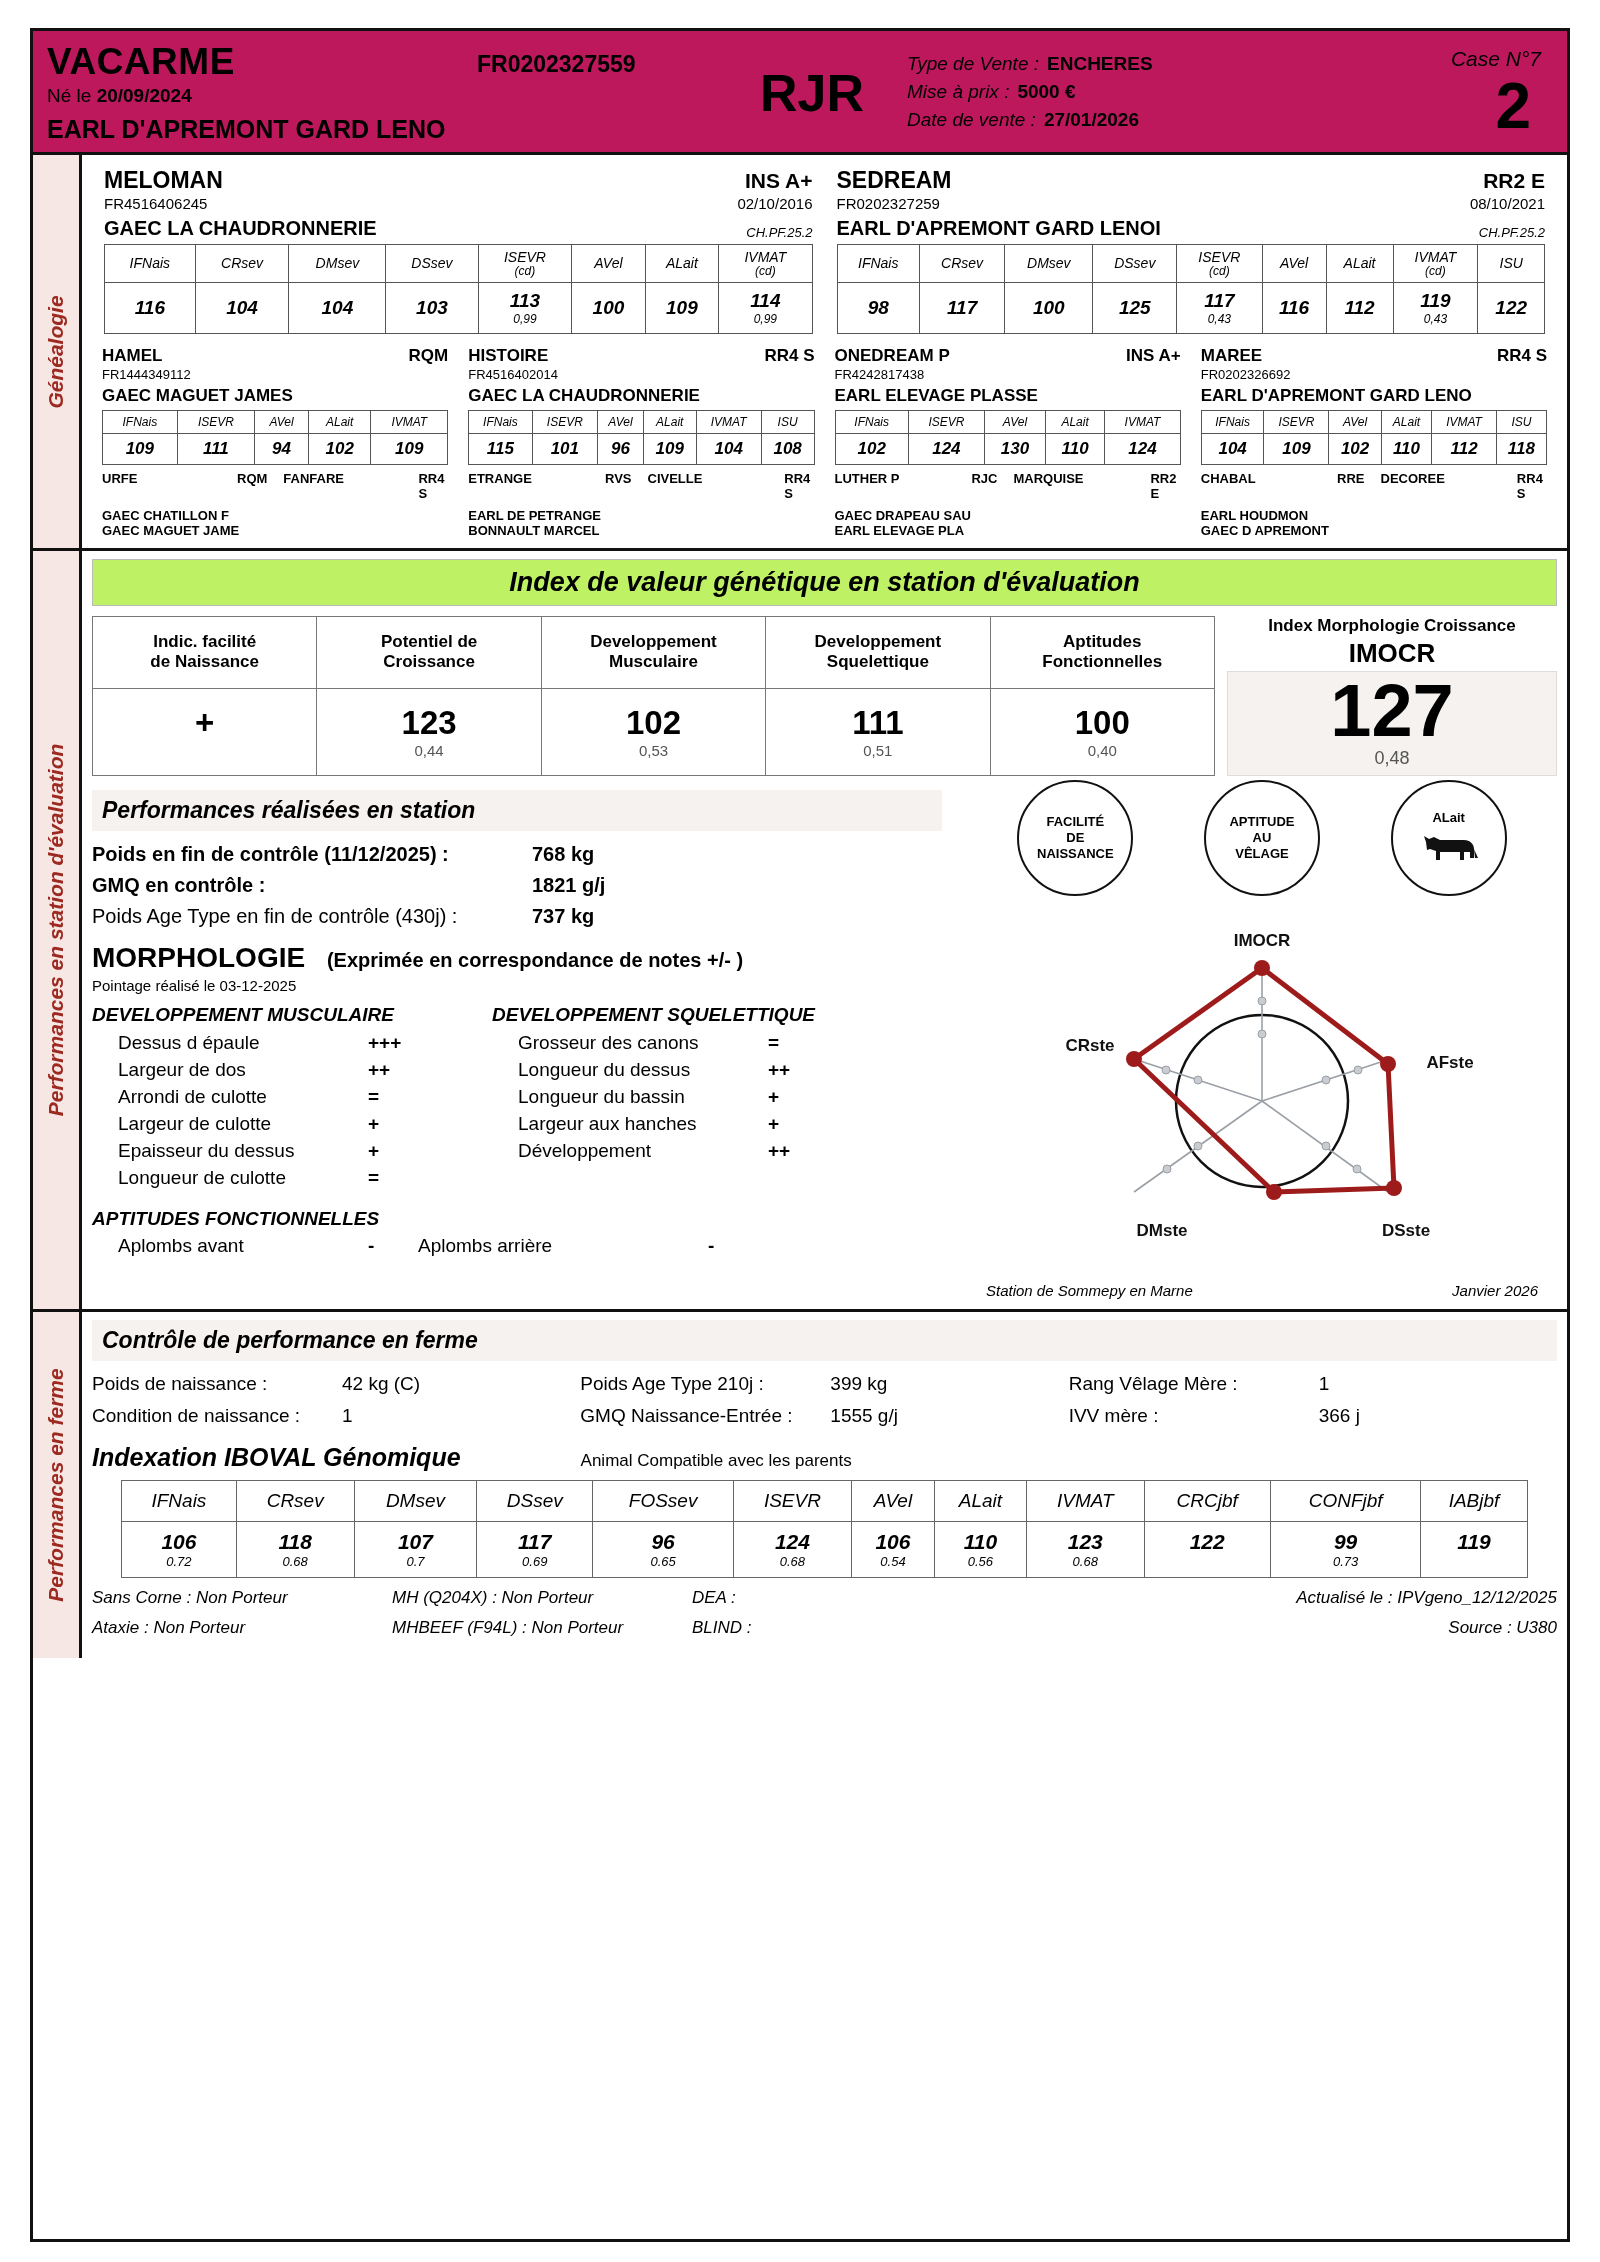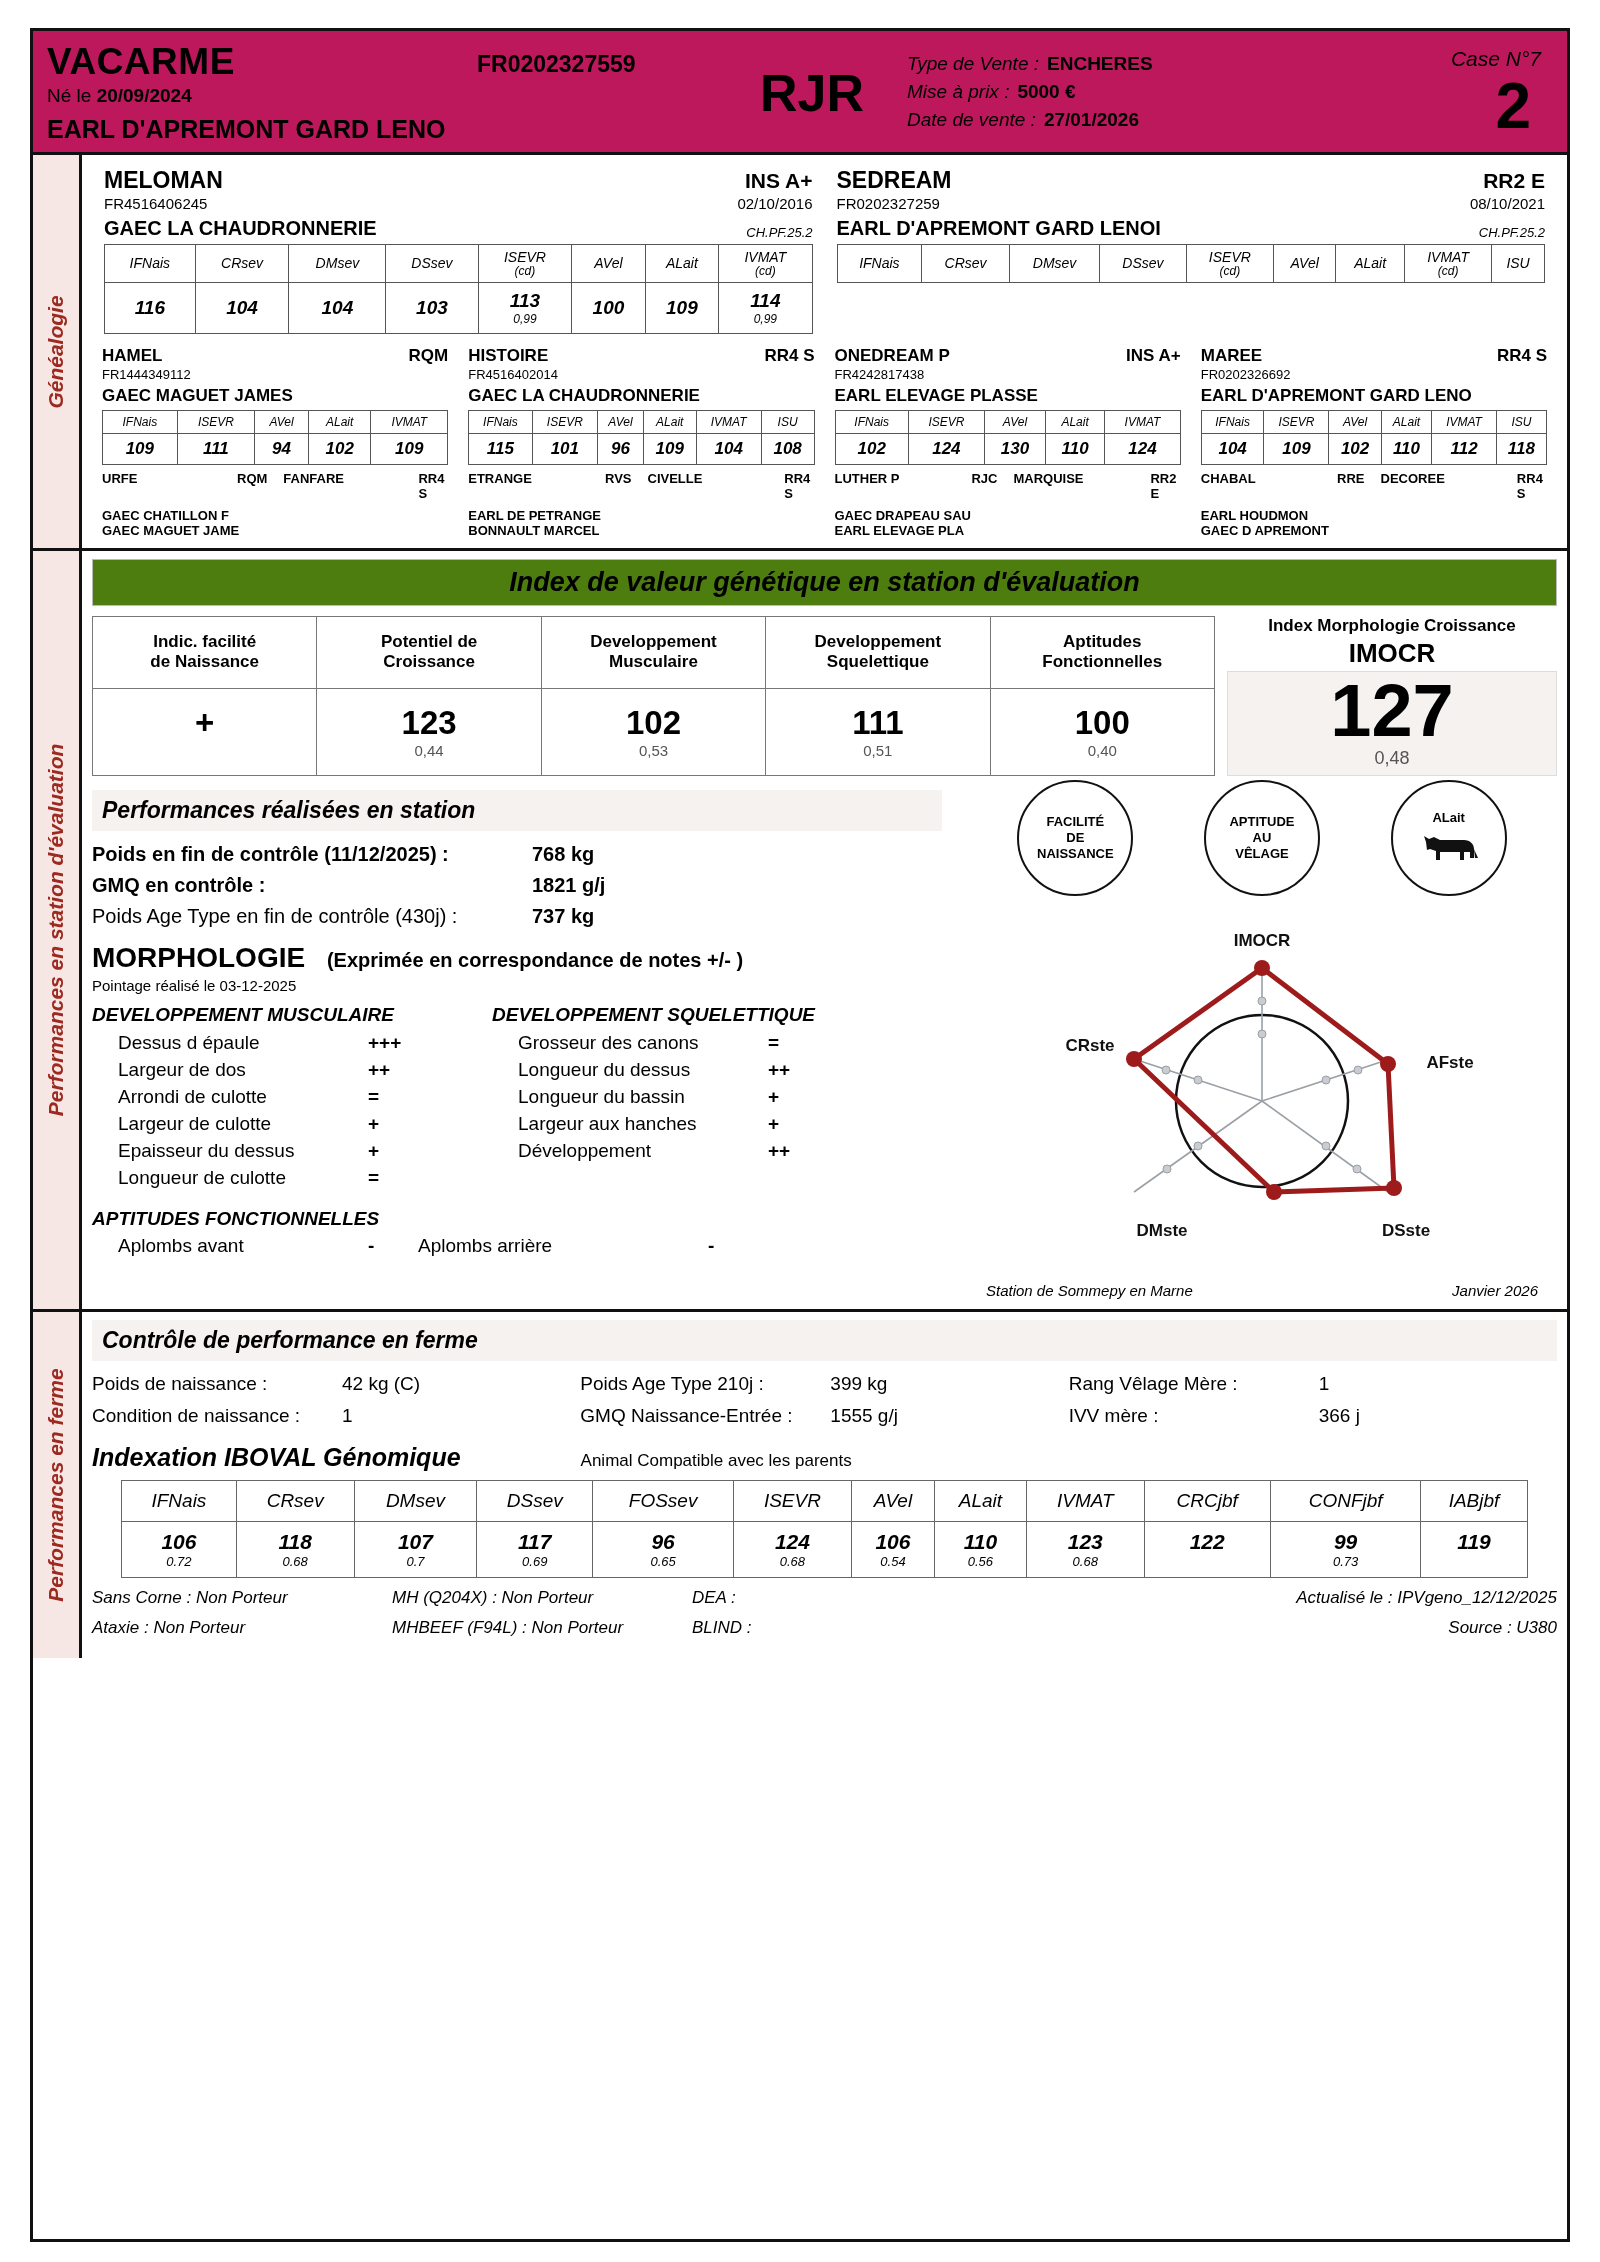--- a/index.html
+++ b/index.html
@@ -53,21 +53,21 @@
   table.idx2 th,table.idx2 td{border:1px solid #555;text-align:center;font-style:italic;}
   table.idx2 th{font-size:12px;font-weight:normal;padding:4px 1px;}
   table.idx2 td{font-size:17px;font-weight:bold;padding:5px 1px;}
   .ggp{display:flex;margin-top:6px;font-size:13px;font-weight:bold;}
   .ggp .cell{width:25%;box-sizing:border-box;padding:0 10px;}
   .ggp .pair{display:flex;justify-content:space-between;}
   .ggp .pair.bottom{margin-top:7px;flex-direction:column;}
   .ggp .half{width:50%;}
   .ggp .half.r{text-align:left;}
   
-  .station-title{background:#4d7c0f;border:1px solid #bbb;text-align:center;font-size:27px;font-style:italic;font-weight:bold;padding:7px 0;}
+  .station-title{background:#bef264;border:1px solid #bbb;text-align:center;font-size:27px;font-style:italic;font-weight:bold;padding:7px 0;}
   .st-flex{display:flex;margin-top:10px;}
   table.st{border-collapse:collapse;flex:1;}
   table.st th,table.st td{border:1px solid #777;text-align:center;}
   table.st th{font-size:17px;font-weight:bold;padding:10px 6px;line-height:1.2;}
   table.st td{font-size:33px;font-weight:bold;padding:10px 6px;}
   table.st td .acc{display:block;font-size:15px;font-weight:normal;color:#555;}
   .imocr-box{width:330px;margin-left:12px;text-align:center;}
   .imocr-t1{font-size:17px;font-weight:bold;}
   .imocr-t2{font-size:26px;font-weight:bold;margin-top:2px;}
   .imocr-val{background:#f6f2ef;border:1px solid #ddd;margin-top:2px;padding:2px 0 6px 0;}
@@ -210,20 +210,31 @@
                   <tr id="dam-head">
                     <th>IFNais</th>
                     <th>CRsev</th>
                     <th>DMsev</th>
                     <th>DSsev</th>
                     <th>ISEVR<span class="cd">(cd)</span></th>
                     <th>AVel</th>
                     <th>ALait</th>
                     <th>IVMAT<span class="cd">(cd)</span></th>
                     <th>ISU</th>
+                  </tr>
+            <tr id="dam-val">
+                    <td>98</td>
+                    <td>117</td>
+                    <td>100</td>
+                    <td>125</td>
+                    <td>117<span class="acc">0,43</span></td>
+                    <td>116</td>
+                    <td>112</td>
+                    <td>119<span class="acc">0,43</span></td>
+                    <td>122</td>
                   </tr>
           </tbody>
               </table>
         </div>
       </div>
 
       <div class="gp-wrap" id="gp-wrap">
             <div class="gp">
               <div class="gp-l1">
                 <span>HAMEL</span>

